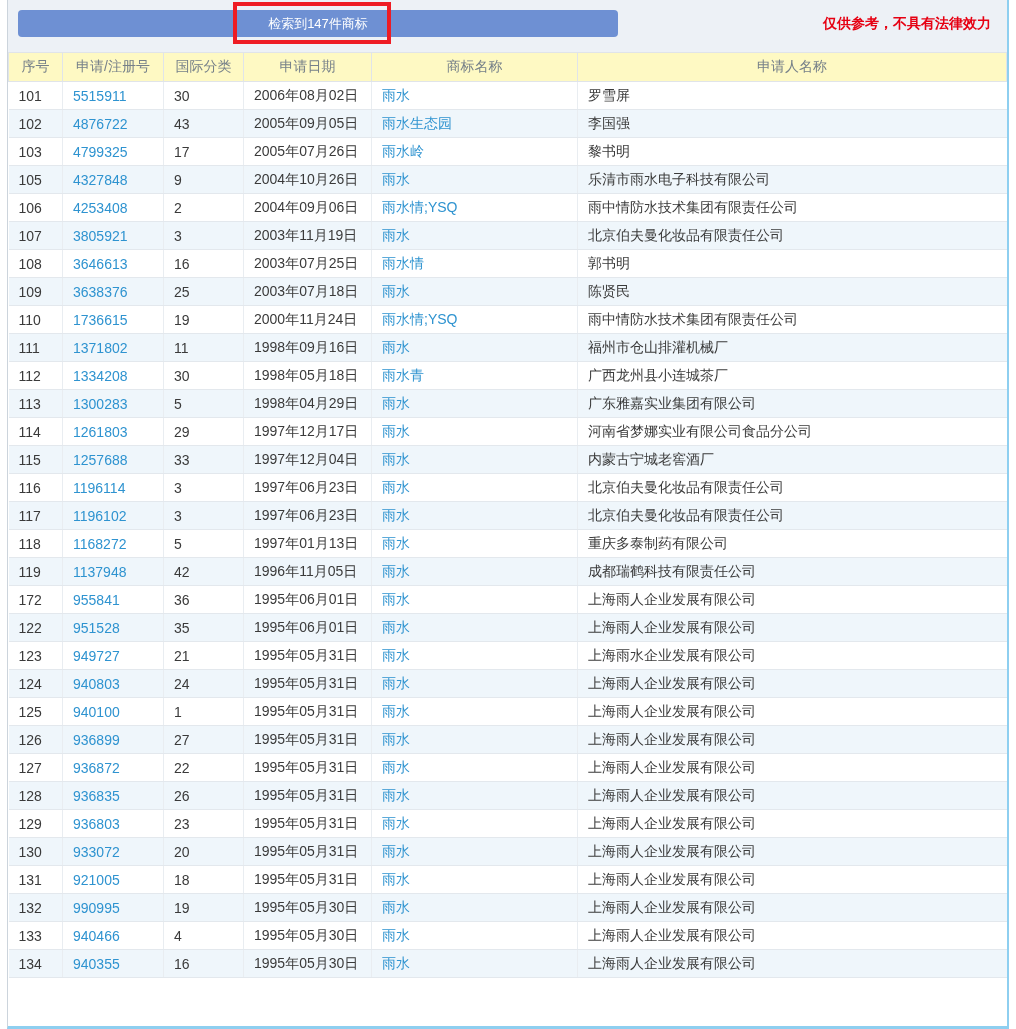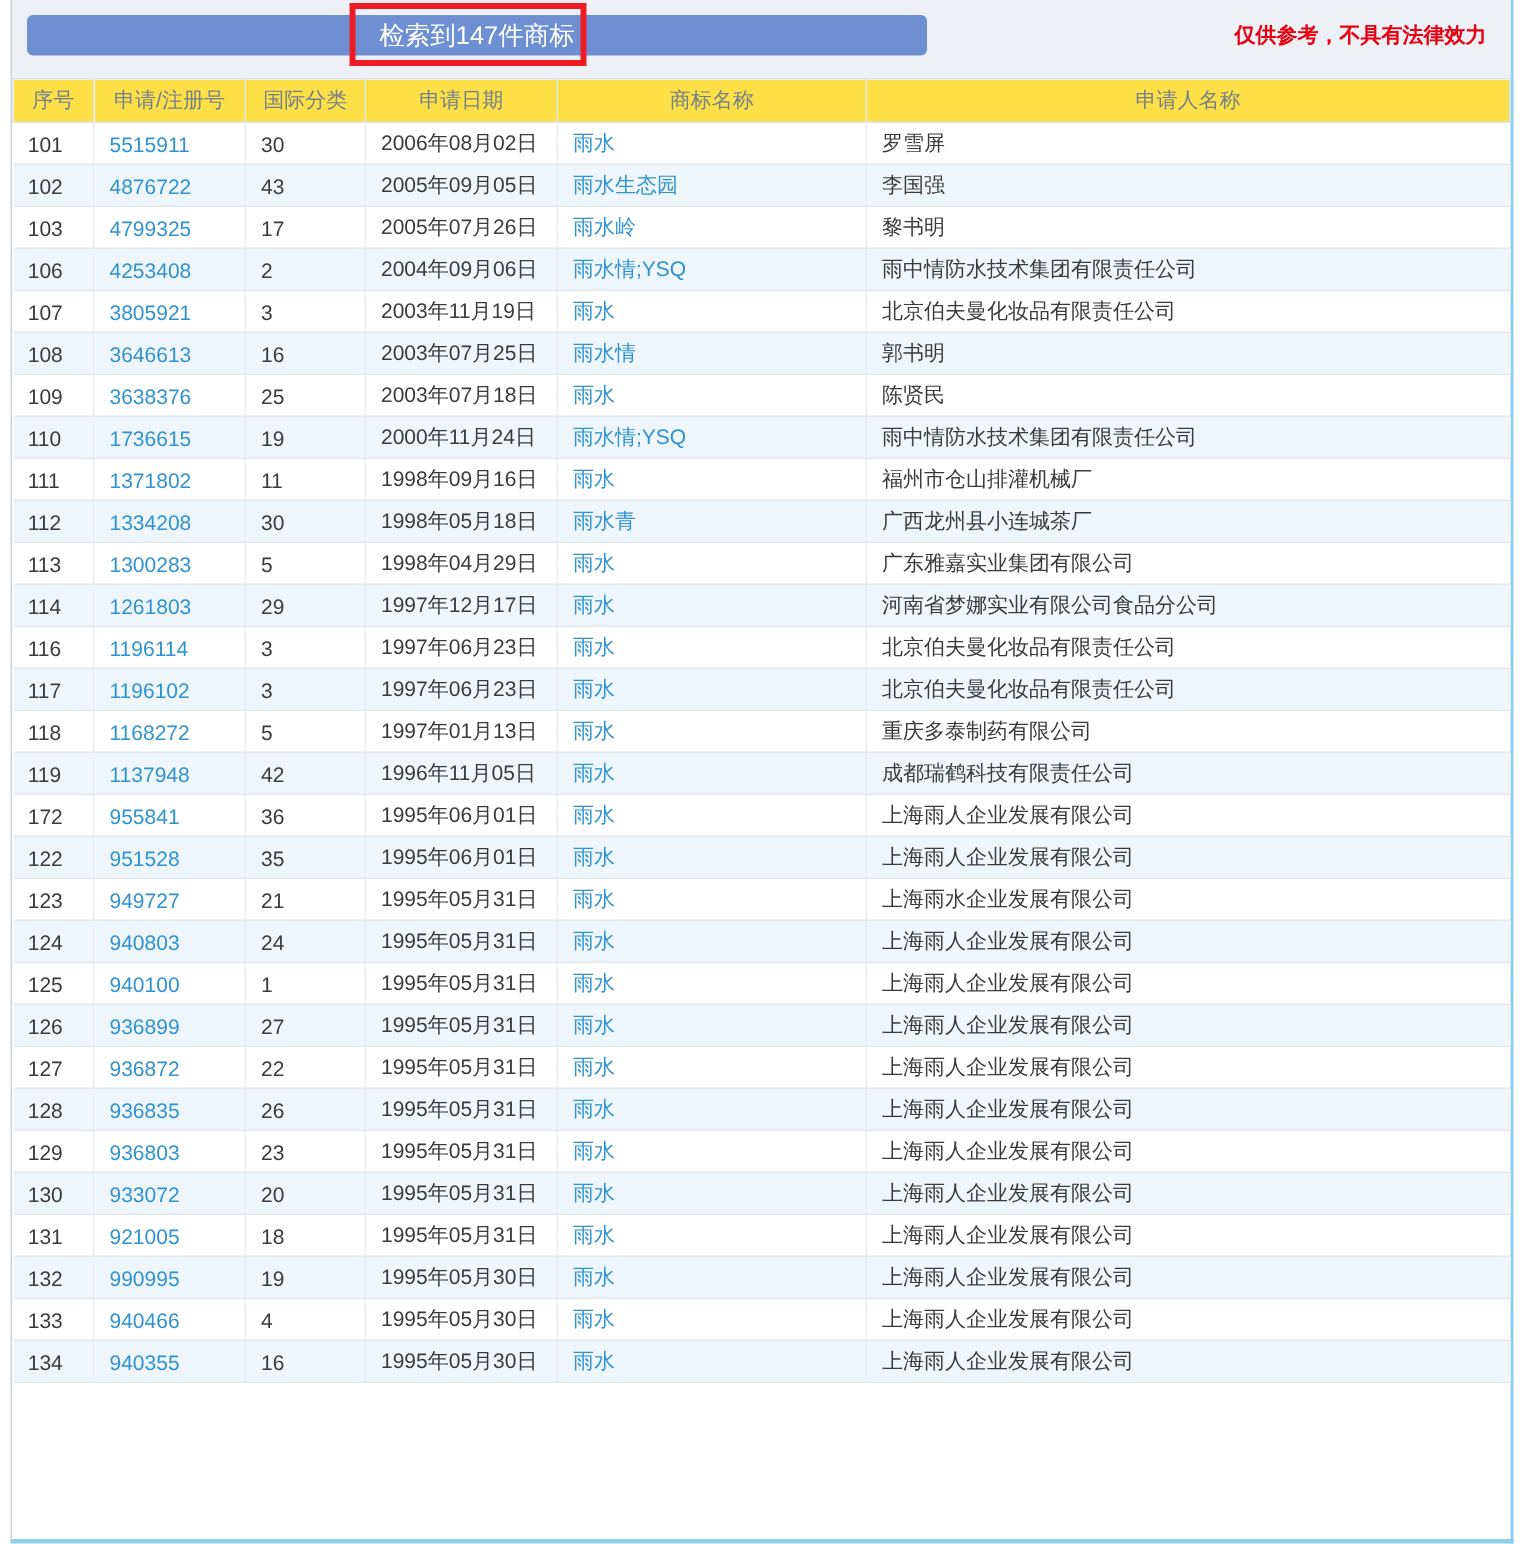--- a/index.html
+++ b/index.html
@@ -15,36 +15,36 @@
     border-bottom:3px solid var(--edge-blue);
     box-sizing:border-box;
     background:#ffffff;
   }
   .topbar{
     position:relative;height:52px;background:#edf1f6;width:100%;
   }
   .result-button{
     position:absolute;left:10px;top:10px;width:600px;height:27px;
     background:var(--button-blue);border:none;border-radius:4px;
-    color:#ffffff;font-size:17px;line-height:27px;text-align:center;
+    color:#ffffff;font-size:13px;line-height:27px;text-align:center;
     font-family:inherit;cursor:pointer;padding:0;
   }
   .annotation-box{
     position:absolute;left:225px;top:2px;width:150px;height:34px;
     border:4px solid var(--annotation-red);z-index:5;pointer-events:none;
   }
   .disclaimer{
     position:absolute;right:16px;top:15px;
     color:var(--disclaimer-red);font-weight:bold;font-size:14px;
   }
   table.results{
     width:100%;border-collapse:collapse;table-layout:fixed;
   }
   table.results th{
-    height:28px;background:#fde047;color:#768089;font-weight:normal;
+    height:28px;background:#fef9c3;color:#768089;font-weight:normal;
     font-size:14px;text-align:center;
     border:1px solid #e0e4e9;border-left:none;
     padding:0;overflow:hidden;white-space:nowrap;
   }
   table.results th:first-child{border-left:1px solid #e0e4e9;}
   table.results td{
     height:27px;font-size:14px;color:#3a3a3a;text-align:left;
     border-bottom:1px solid #e3e8ed;border-right:1px solid #e9edf1;
     padding:0 0 0 10px;overflow:hidden;white-space:nowrap;
   }
@@ -102,20 +102,28 @@
         </tr>
         <tr>
           <td>103</td>
           <td><a>4799325</a></td>
           <td>17</td>
           <td>2005年07月26日</td>
           <td><a>雨水岭</a></td>
           <td>黎书明</td>
         </tr>
         <tr>
+          <td>105</td>
+          <td><a>4327848</a></td>
+          <td>9</td>
+          <td>2004年10月26日</td>
+          <td><a>雨水</a></td>
+          <td>乐清市雨水电子科技有限公司</td>
+        </tr>
+        <tr>
           <td>106</td>
           <td><a>4253408</a></td>
           <td>2</td>
           <td>2004年09月06日</td>
           <td><a>雨水情;YSQ</a></td>
           <td>雨中情防水技术集团有限责任公司</td>
         </tr>
         <tr>
           <td>107</td>
           <td><a>3805921</a></td>
@@ -174,20 +182,28 @@
         </tr>
         <tr>
           <td>114</td>
           <td><a>1261803</a></td>
           <td>29</td>
           <td>1997年12月17日</td>
           <td><a>雨水</a></td>
           <td>河南省梦娜实业有限公司食品分公司</td>
         </tr>
         <tr>
+          <td>115</td>
+          <td><a>1257688</a></td>
+          <td>33</td>
+          <td>1997年12月04日</td>
+          <td><a>雨水</a></td>
+          <td>内蒙古宁城老窖酒厂</td>
+        </tr>
+        <tr>
           <td>116</td>
           <td><a>1196114</a></td>
           <td>3</td>
           <td>1997年06月23日</td>
           <td><a>雨水</a></td>
           <td>北京伯夫曼化妆品有限责任公司</td>
         </tr>
         <tr>
           <td>117</td>
           <td><a>1196102</a></td>

